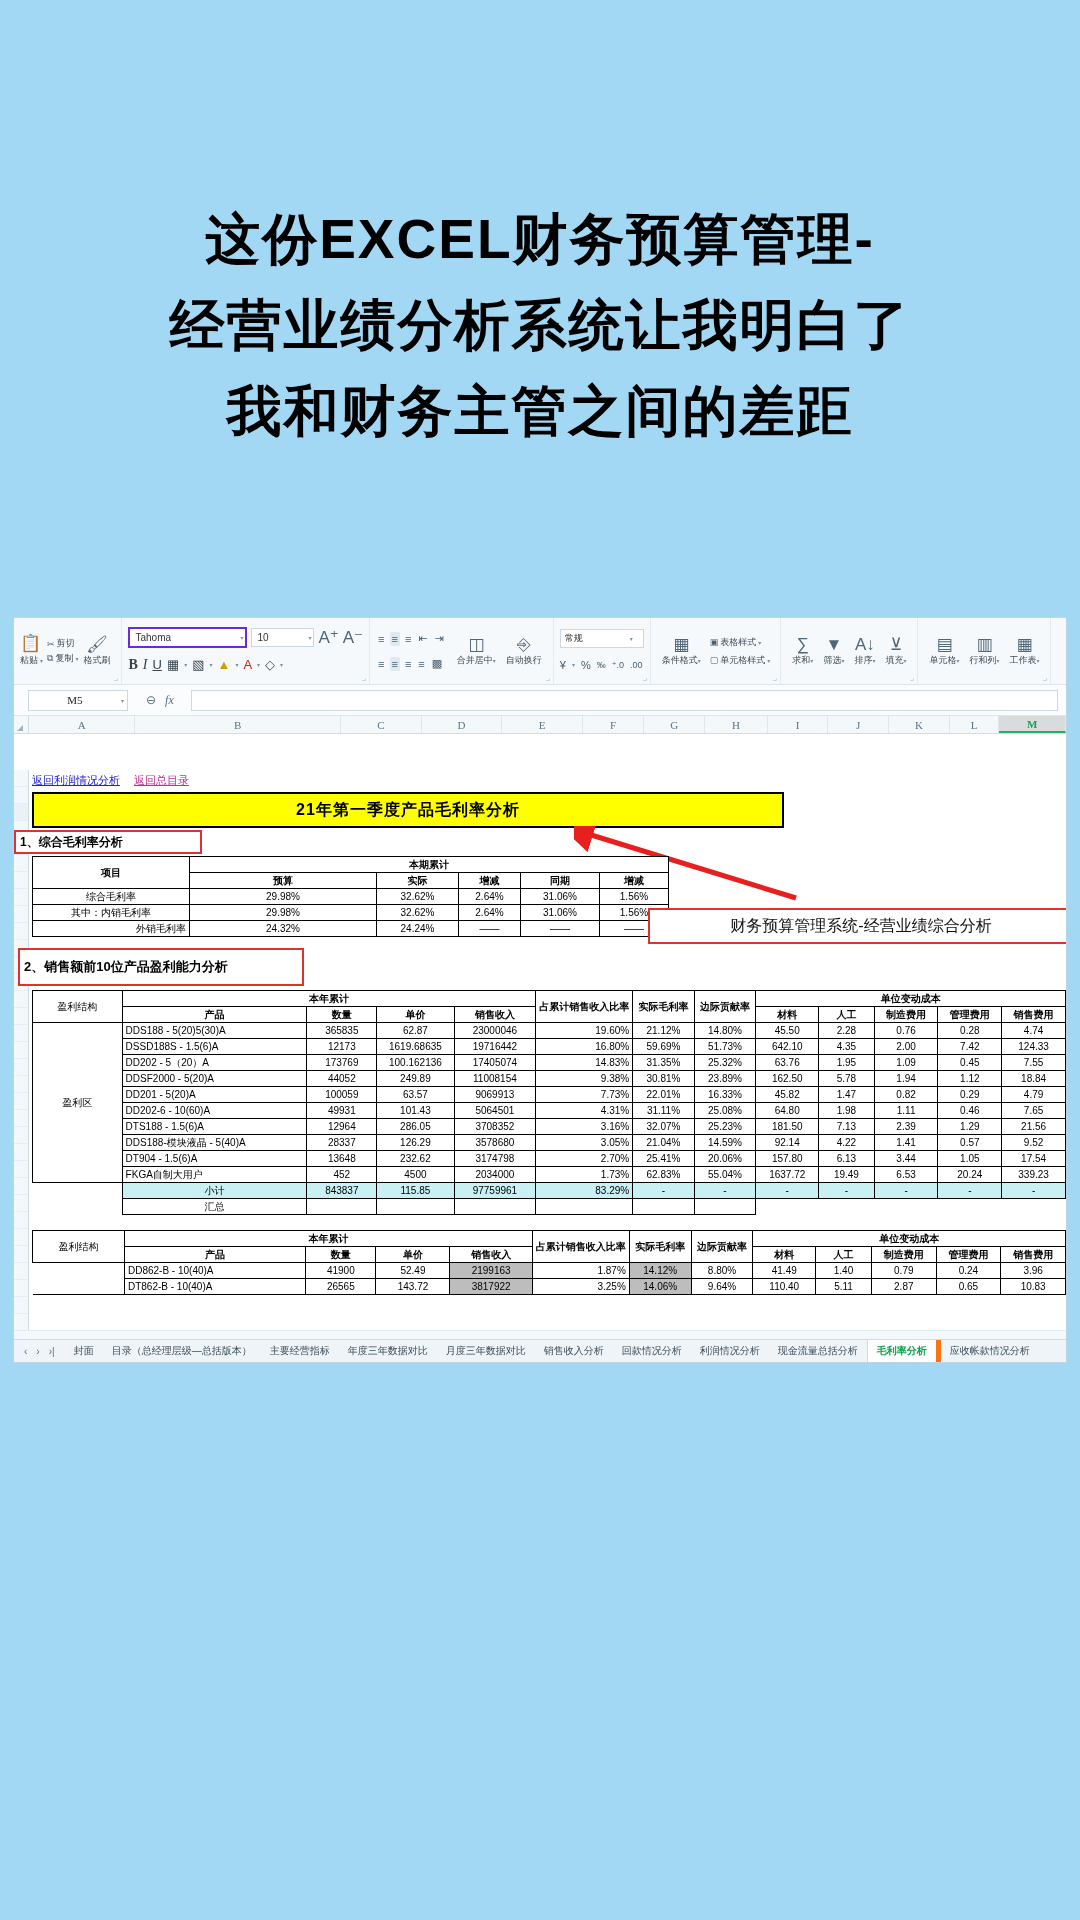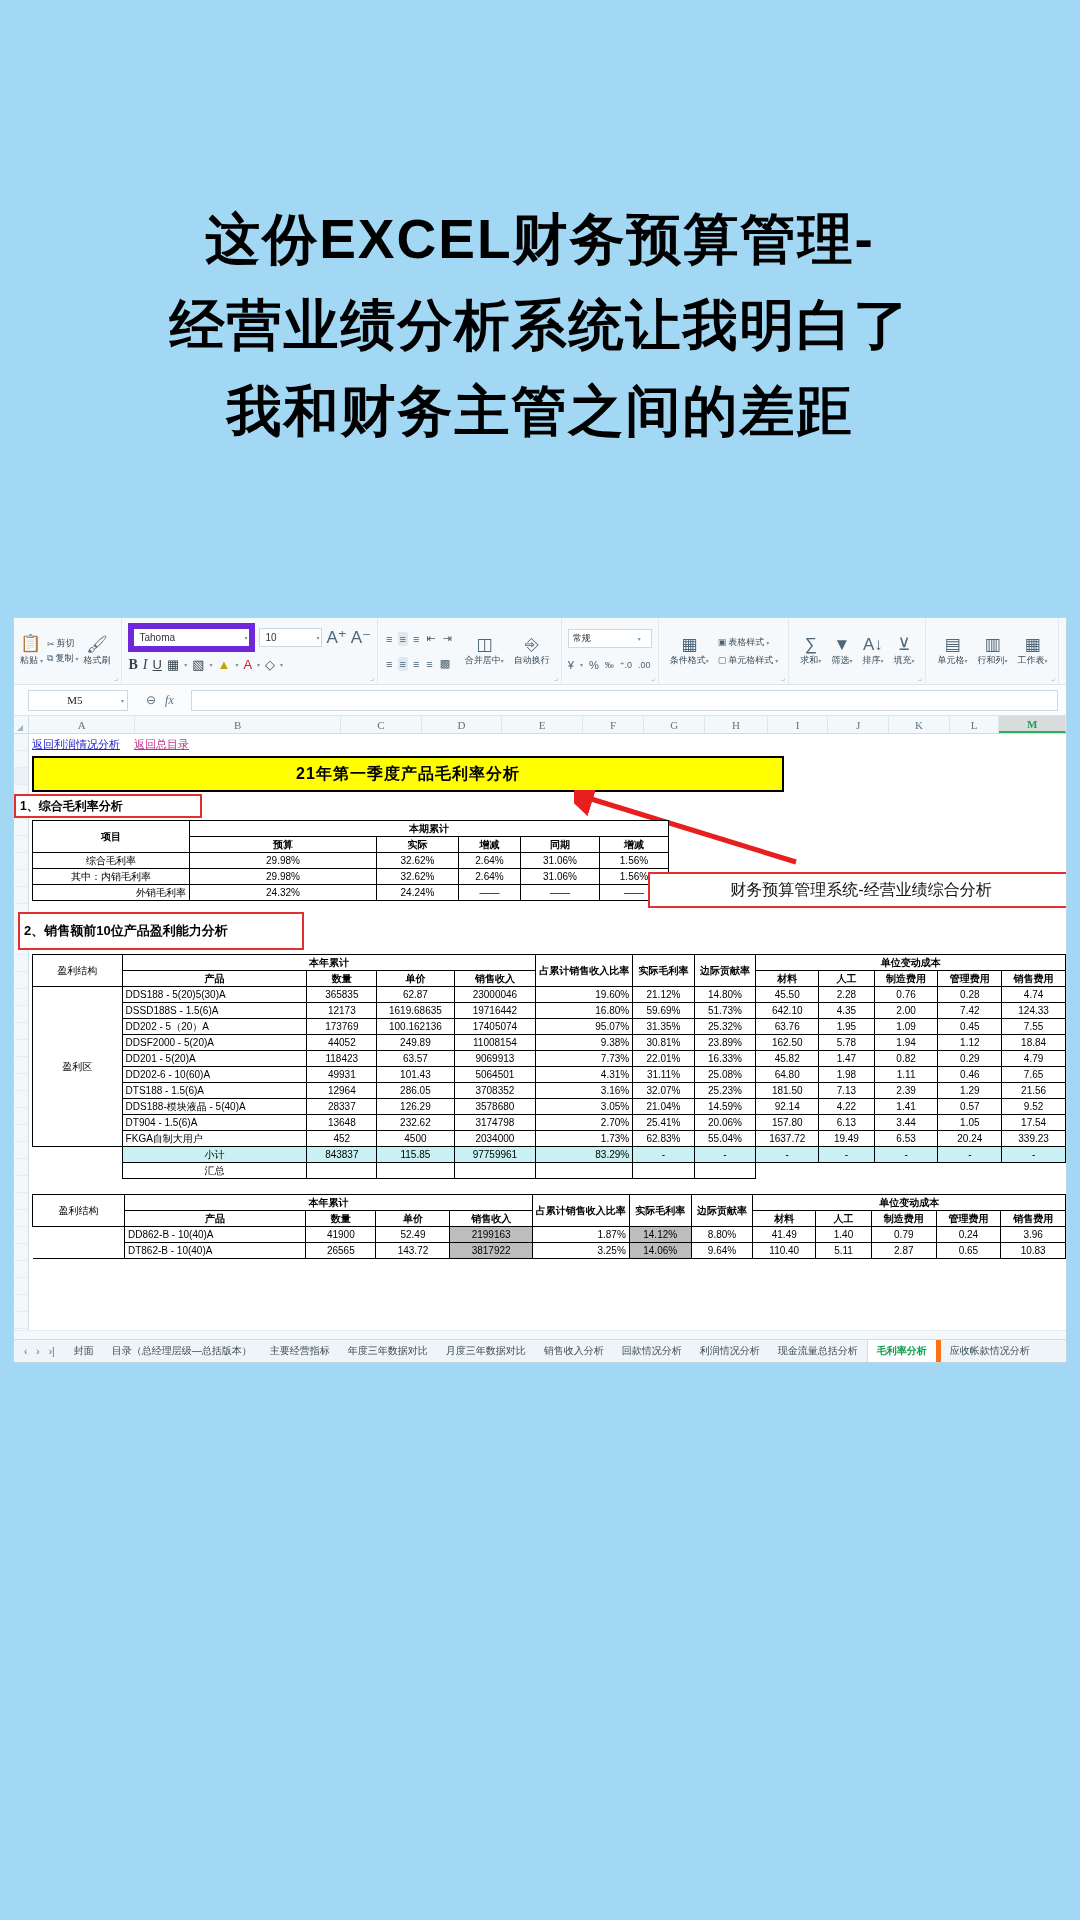--- a/index.html
+++ b/index.html
@@ -45,21 +45,21 @@
     font-size:7px;color:#9bb3c3;transform:scaleX(-1) scaleY(-1);
   }
   .clipcol{display:flex;flex-direction:column;justify-content:center;gap:2px;}
   .micro{font-size:9px;color:#3a4a55;white-space:nowrap;display:flex;align-items:center;gap:2px;}
   .ic{display:inline-block;color:#4a6070;}
   .bigicon{font-size:17px;line-height:17px;color:#4f6778;}
   .stacked{display:flex;flex-direction:column;align-items:center;justify-content:center;gap:1px;padding:0 5px;}
   .stacked .lbl{font-size:9px;color:#3a4a55;white-space:nowrap;}
 
   .fontbox{
-    width:108px;height:17px;border:6px solid #6d28d9;background:#fff;
+    width:108px;height:17px;border:2px solid #6d28d9;background:#fff;
     font-size:10px;color:#333;display:flex;align-items:center;
     padding:0 2px 0 5px;justify-content:space-between;
   }
   .sizebox{
     width:54px;height:17px;border:1px solid #cdd9e2;background:#fff;
     font-size:10px;color:#333;display:flex;align-items:center;
     padding:0 2px 0 5px;justify-content:space-between;
   }
   .numfmt{
     width:68px;height:17px;border:1px solid #cdd9e2;background:#fff;
@@ -88,21 +88,21 @@
   .fxinput{flex:1;height:19px;border:1px solid #cdd9e2;background:#fff;margin:0 8px 0 8px;}
 
   
   .colhdr{height:17px;background:#f3f8fb;border-bottom:1px solid #cfdde6;display:flex;font-size:11px;color:#5f7584;font-family:"Liberation Serif",serif;}
   .cell-corner{width:14px;border-right:1px solid #cfdde6;display:flex;align-items:flex-end;justify-content:center;}
   .cell-corner:after{content:"";border-style:solid;border-width:0 0 6px 6px;border-color:transparent transparent #9fb6c4 transparent;margin:0 1px 2px 0;}
   .ch{border-right:1px solid #dde8ee;display:flex;align-items:center;justify-content:center;}
   .ch.sel{background:#d8dcdd;color:#1f9d55;border-bottom:2px solid #27ae60;font-weight:700;}
 
   
-  .grid{position:relative;height:611px;background:#fff;overflow:hidden;}
+  .grid{position:relative;height:611px;background:#fff;overflow:hidden;margin-top:36px;}
   .rowgutter{position:absolute;left:0;top:0;width:14px;height:100%;background:#f3f8fb;border-right:1px solid #cfdde6;}
   .rowgutter .rg{height:16px;border-bottom:1px solid #e6eef3;}
   .rowgutter .rg.mark{background:#eaf2f7;}
 
   .links{position:absolute;left:18px;top:3px;font-size:11px;display:flex;gap:14px;}
   .links a{text-decoration:underline;}
   .lnk1{color:#2222cc;}
   .lnk2{color:#c0308f;}
 
   .banner{
@@ -501,21 +501,21 @@
         <td>4.35</td>
         <td>2.00</td>
         <td>7.42</td>
         <td>124.33</td>
       </tr>
       <tr>
         <td class="lft">DD202 - 5（20）A</td>
         <td>173769</td>
         <td>100.162136</td>
         <td>17405074</td>
-        <td class="rgt">95.07%</td>
+        <td class="rgt">14.83%</td>
         <td>31.35%</td>
         <td>25.32%</td>
         <td>63.76</td>
         <td>1.95</td>
         <td>1.09</td>
         <td>0.45</td>
         <td>7.55</td>
       </tr>
       <tr>
         <td class="lft">DDSF2000 - 5(20)A</td>
@@ -526,21 +526,21 @@
         <td>30.81%</td>
         <td>23.89%</td>
         <td>162.50</td>
         <td>5.78</td>
         <td>1.94</td>
         <td>1.12</td>
         <td>18.84</td>
       </tr>
       <tr>
         <td class="lft">DD201 - 5(20)A</td>
-        <td>118423</td>
+        <td>100059</td>
         <td>63.57</td>
         <td>9069913</td>
         <td class="rgt">7.73%</td>
         <td>22.01%</td>
         <td>16.33%</td>
         <td>45.82</td>
         <td>1.47</td>
         <td>0.82</td>
         <td>0.29</td>
         <td>4.79</td>

